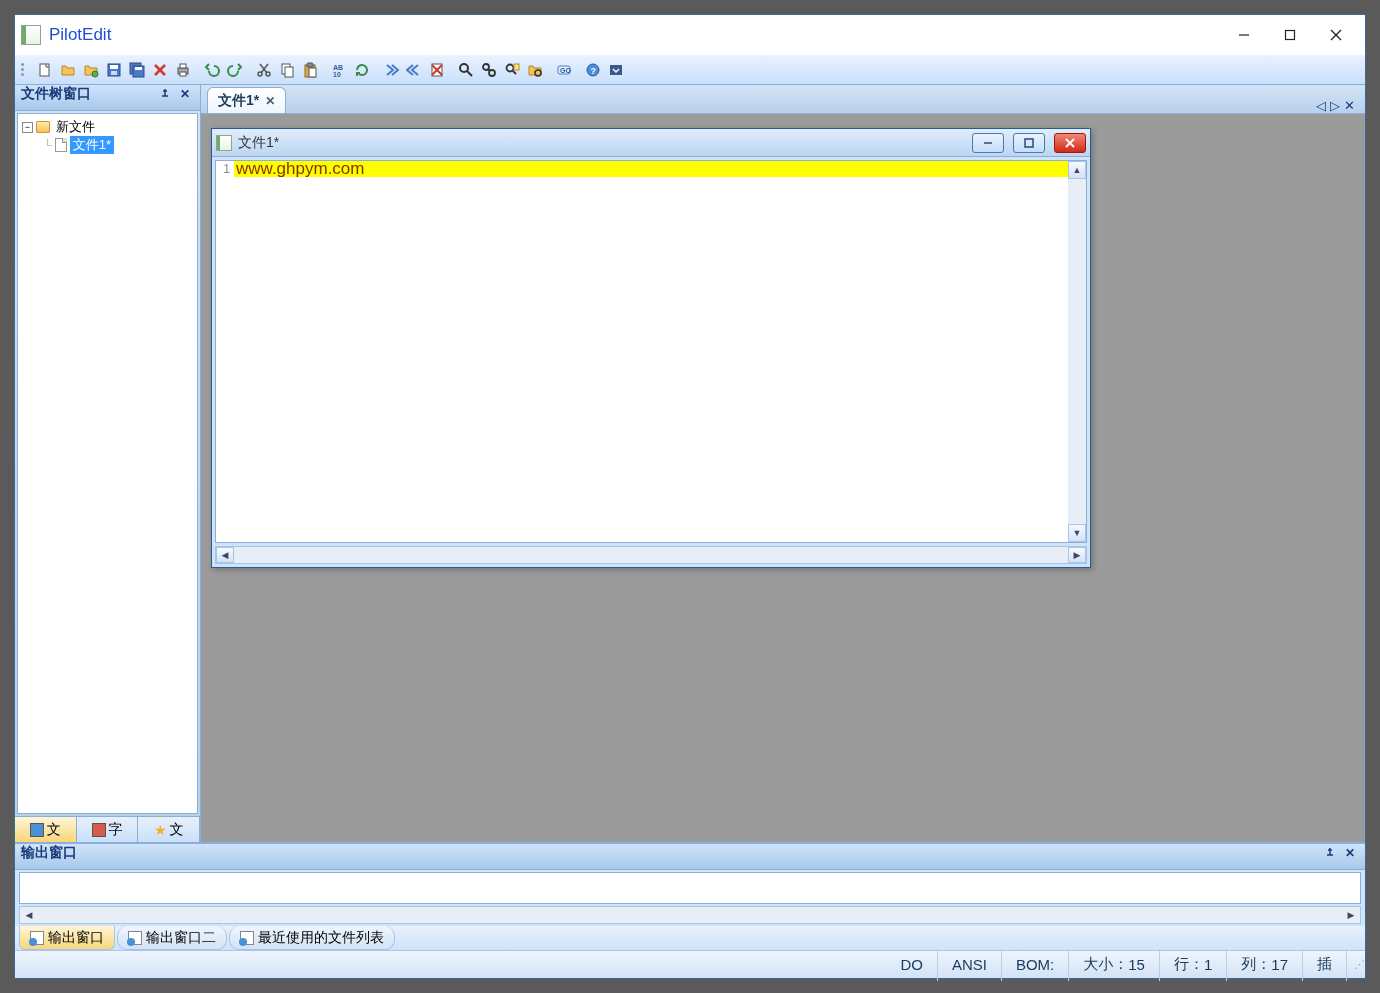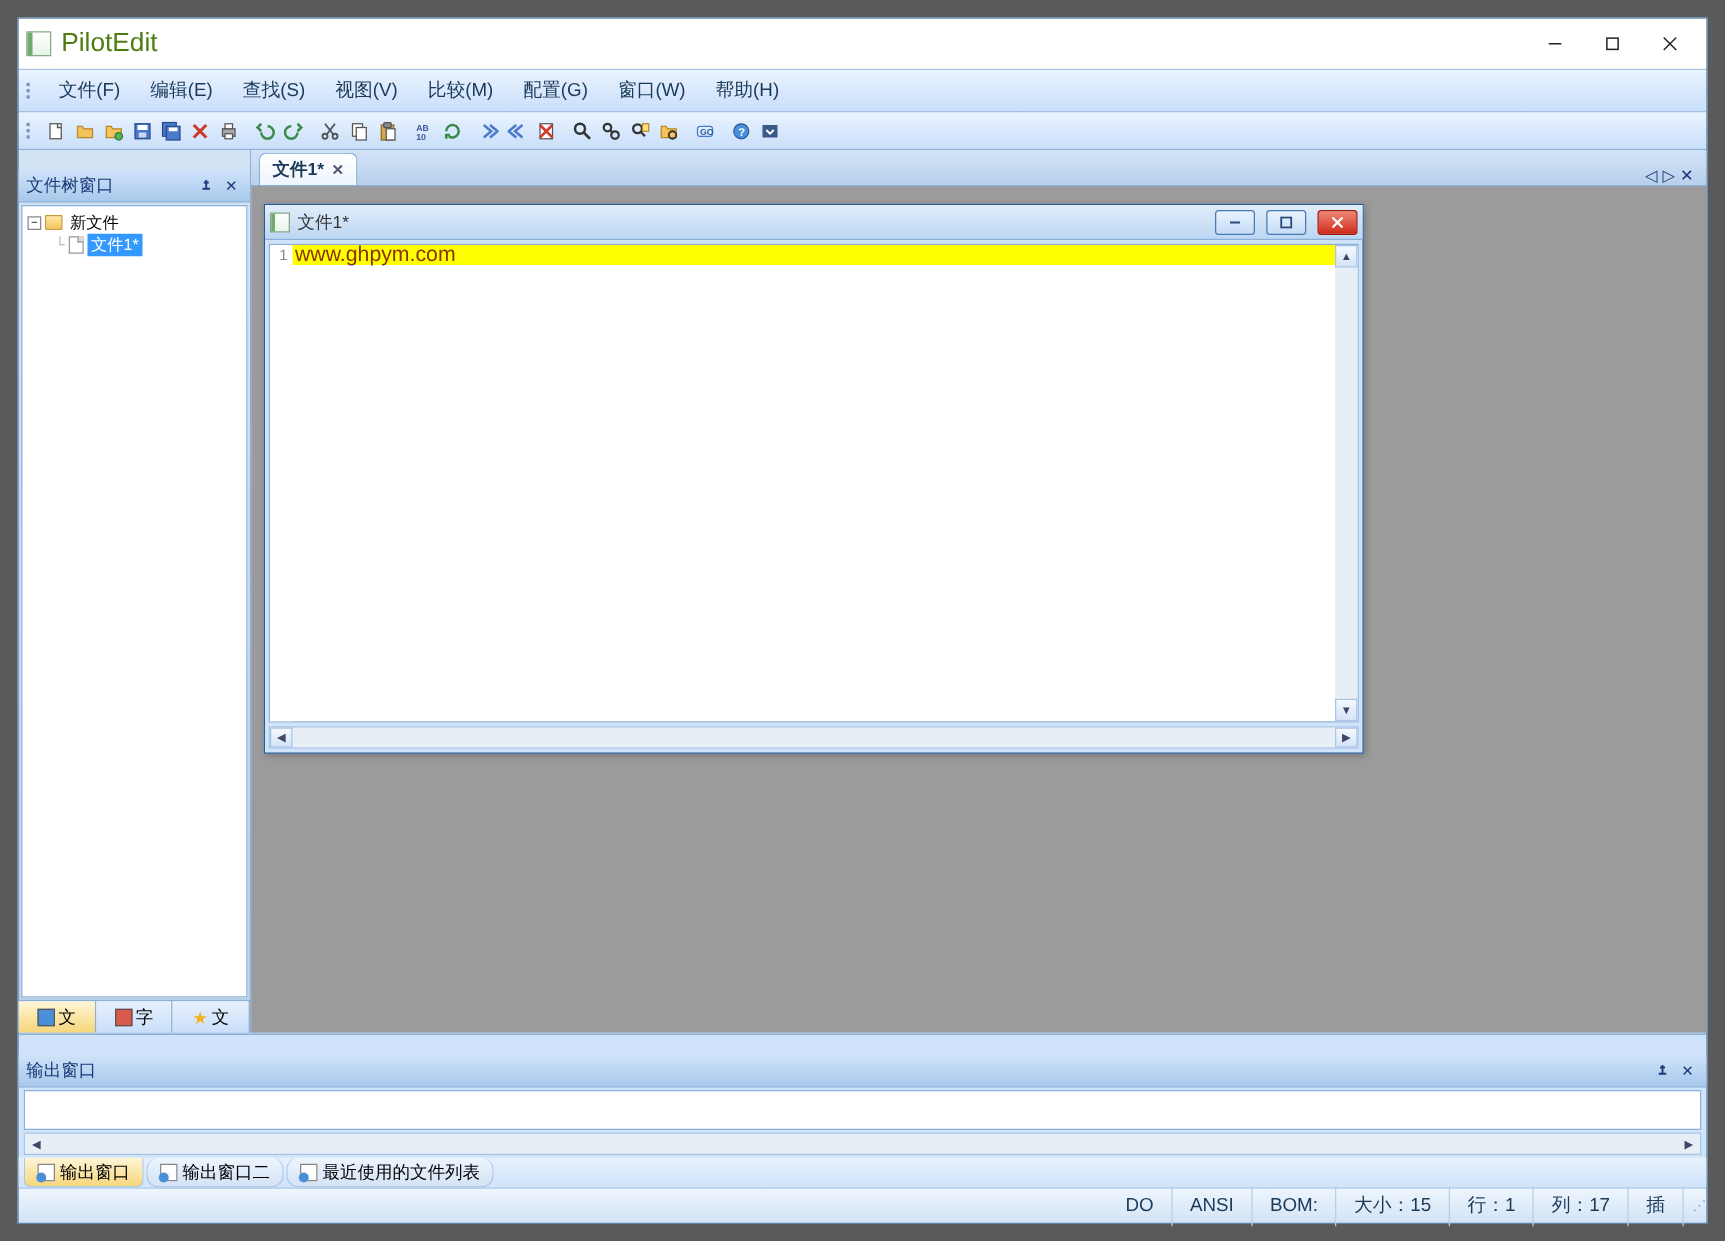--- a/index.html
+++ b/index.html
@@ -3,42 +3,42 @@
 <meta charset="utf-8">
 <style>
 * { box-sizing: border-box; margin: 0; padding: 0; font-family: "Microsoft YaHei", "Segoe UI", sans-serif; }
 body { background: #5a5a5a; width: 1380px; height: 993px; overflow: hidden; padding: 14px; }
 .app { background: #fff; width: 100%; height: 100%; display: flex; flex-direction: column; border: 1px solid #3a6a9a; }
 
 
 .titlebar { height: 40px; background: #fff; display: flex; align-items: center; padding: 0 6px; }
 .titlebar .app-icon { width: 20px; height: 20px; background: linear-gradient(#fff,#e8f4e8); border: 1px solid #88aa88; margin-right: 8px; position: relative; }
 .titlebar .app-icon::before { content:""; position:absolute; left:0; top:0; width:4px; height:100%; background:#6faa6f; }
-.titlebar .title { font-size: 21px; color: #4d7c0f; flex: 1; }
+.titlebar .title { font-size: 17px; color: #1d4ed8; flex: 1; }
 .titlebar .winbtn { width: 46px; height: 32px; display: flex; align-items: center; justify-content: center; font-size: 14px; color: #222; }
 .titlebar .winbtn svg { width: 12px; height: 12px; }
 
 
 .menubar { height: 35px; background: linear-gradient(#eaf3ff,#c9dffa); border-top: 1px solid #a8c5e8; border-bottom: 1px solid #8ab0d8; display: flex; align-items: center; padding: 0 6px; font-size: 15px; color: #1a3a5a; }
 .menubar .grip { width: 8px; display:flex; flex-direction:column; gap:2px; margin-right:6px;}
 .menubar .grip span{width:3px;height:3px;background:#7a9ac0;border-radius:50%;}
 .menubar .menuitem { padding: 4px 12px; cursor: default; }
 
 
 .toolbar { height: 30px; background: linear-gradient(#eaf3ff,#c9dffa); border-bottom: 1px solid #8ab0d8; display: flex; align-items: center; padding: 0 6px; gap: 1px; }
 .toolbar .grip { width: 8px; display:flex; flex-direction:column; gap:2px; margin-right:4px;}
 .toolbar .grip span{width:3px;height:3px;background:#7a9ac0;border-radius:50%;}
 .tbtn { width: 22px; height: 22px; display: flex; align-items: center; justify-content: center; font-size: 13px; border-radius:2px; }
 .tbtn svg { width: 16px; height: 16px; }
 .tsep { width: 5px; }
 
 
 .mainrow { flex: 1; display: flex; min-height: 0; background: linear-gradient(#d3e3f6,#b8d0ec); border-bottom:1px solid #8ab0d8;}
 .sidebar { width: 186px; display: flex; flex-direction: column; border-right: 1px solid #8ab0d8; }
-.panel-header { height: 26px; background: linear-gradient(#cfe3fa,#a8c8ea); border-bottom: 1px solid #8ab0d8; display: flex; align-items: center; padding: 0 6px; font-size: 14px; color: #1a3a7a; font-weight: normal; margin-top: 16px; }
+.panel-header { height: 26px; background: linear-gradient(#cfe3fa,#a8c8ea); border-bottom: 1px solid #8ab0d8; display: flex; padding: 0 6px; font-size: 14px; color: #1a3a7a; font-weight: bold; }
 .panel-header .spacer { flex: 1; }
 .panel-header .pbtn { width: 18px; height: 18px; display: flex; align-items: center; justify-content: center; color: #1a3a7a; font-size: 12px; margin-left: 2px; }
 .tree { flex: 1; background: #fff; border: 1px solid #8ab0d8; margin: 2px; font-size: 13px; padding: 4px; overflow: auto; }
 .tree-row { display: flex; align-items: center; height: 18px; gap: 3px; }
 .tree-row.indent { padding-left: 22px; }
 .tree-toggle { width: 11px; height: 11px; border: 1px solid #888; display: flex; align-items: center; justify-content: center; font-size: 9px; line-height: 1; background:#fff; }
 .folder-icon { width: 14px; height: 12px; background: linear-gradient(#ffe9a8,#f5c35a); border: 1px solid #c89838; border-radius: 1px; }
 .file-icon { width: 12px; height: 14px; background: #fff; border: 1px solid #999; position: relative; }
 .file-icon::after{content:"";position:absolute;right:-1px;top:-1px;width:4px;height:4px;background:#ddd;border-left:1px solid #999;border-bottom:1px solid #999;}
 .tree-label { padding: 0 3px; font-size: 13px; }
@@ -120,35 +120,20 @@
         </svg>
       </div>
     <div class="winbtn">
         <svg viewBox="0 0 12 12">
           <line x1="1" y1="1" x2="11" y2="11" stroke="#222" stroke-width="1.2"></line>
           <line x1="11" y1="1" x2="1" y2="11" stroke="#222" stroke-width="1.2"></line>
         </svg>
       </div>
   </div>
 
-  <div class="menubar">
-    <div class="grip">
-        <span></span>
-        <span></span>
-        <span></span>
-      </div>
-    <div class="menuitem">文件(F)</div>
-    <div class="menuitem">编辑(E)</div>
-    <div class="menuitem">查找(S)</div>
-    <div class="menuitem">视图(V)</div>
-    <div class="menuitem">比较(M)</div>
-    <div class="menuitem">配置(G)</div>
-    <div class="menuitem">窗口(W)</div>
-    <div class="menuitem">帮助(H)</div>
-  </div>
 
   <div class="toolbar">
     <div class="grip">
         <span></span>
         <span></span>
         <span></span>
       </div>
     <div class="tbtn">
         <svg viewBox="0 0 16 16">
           <rect x="3" y="2" width="9" height="12" fill="#fff" stroke="#555"></rect>

